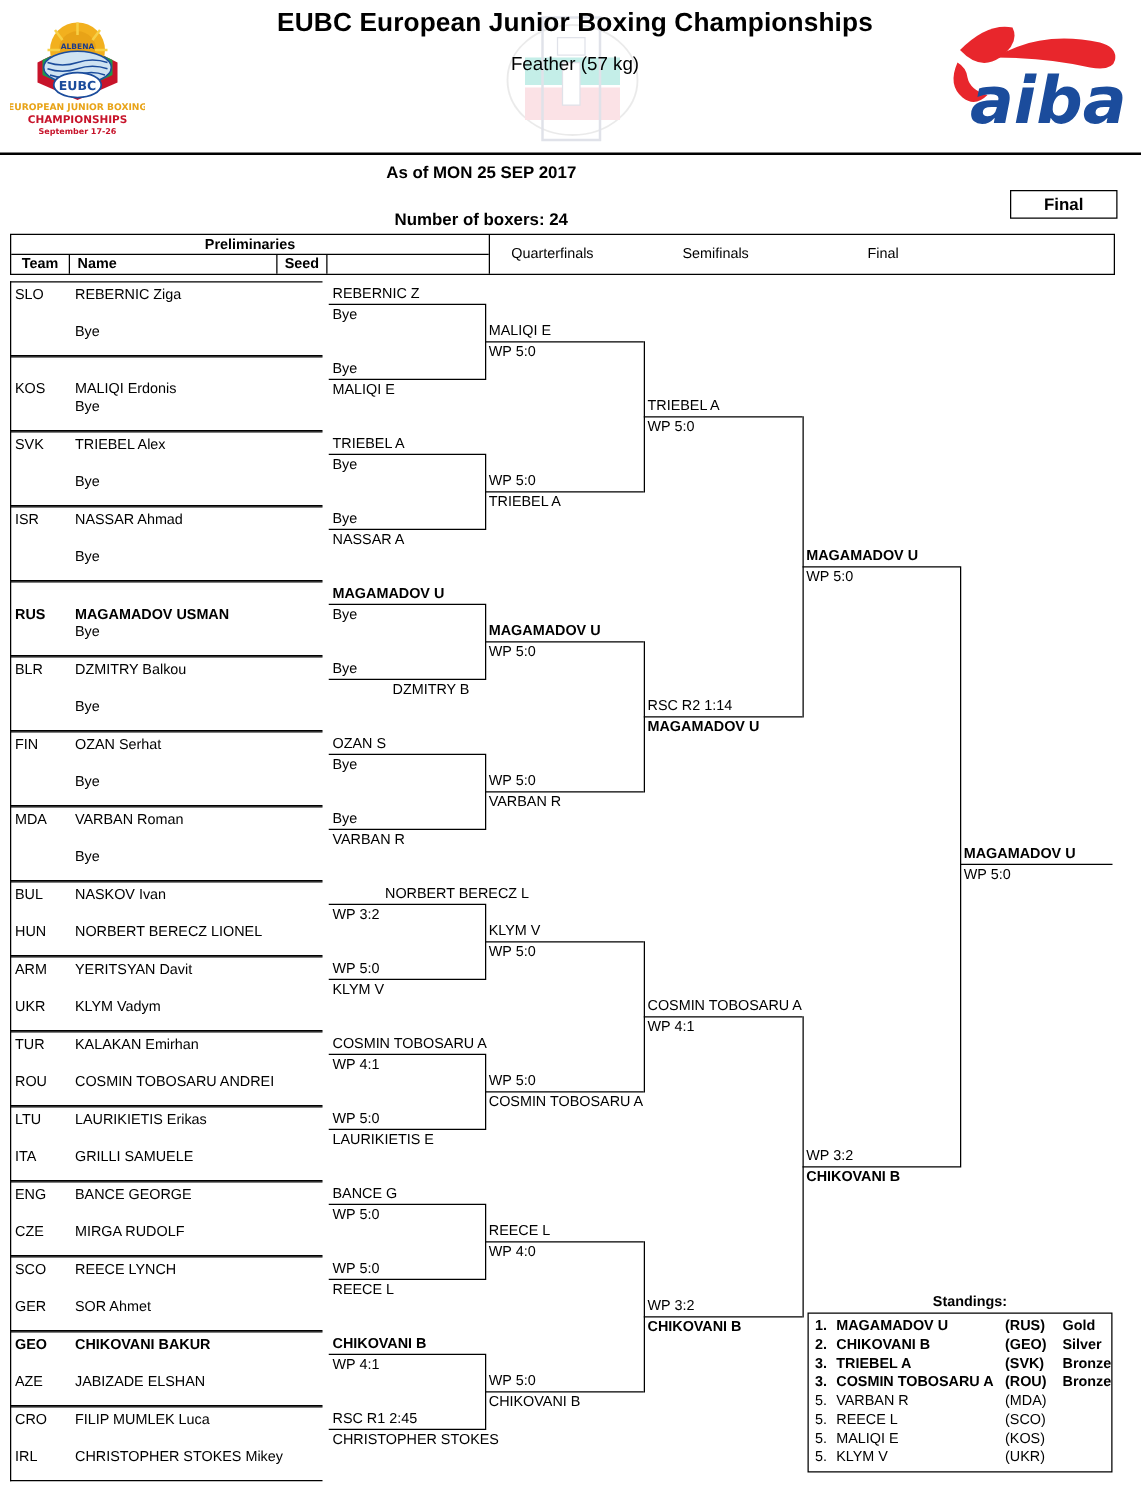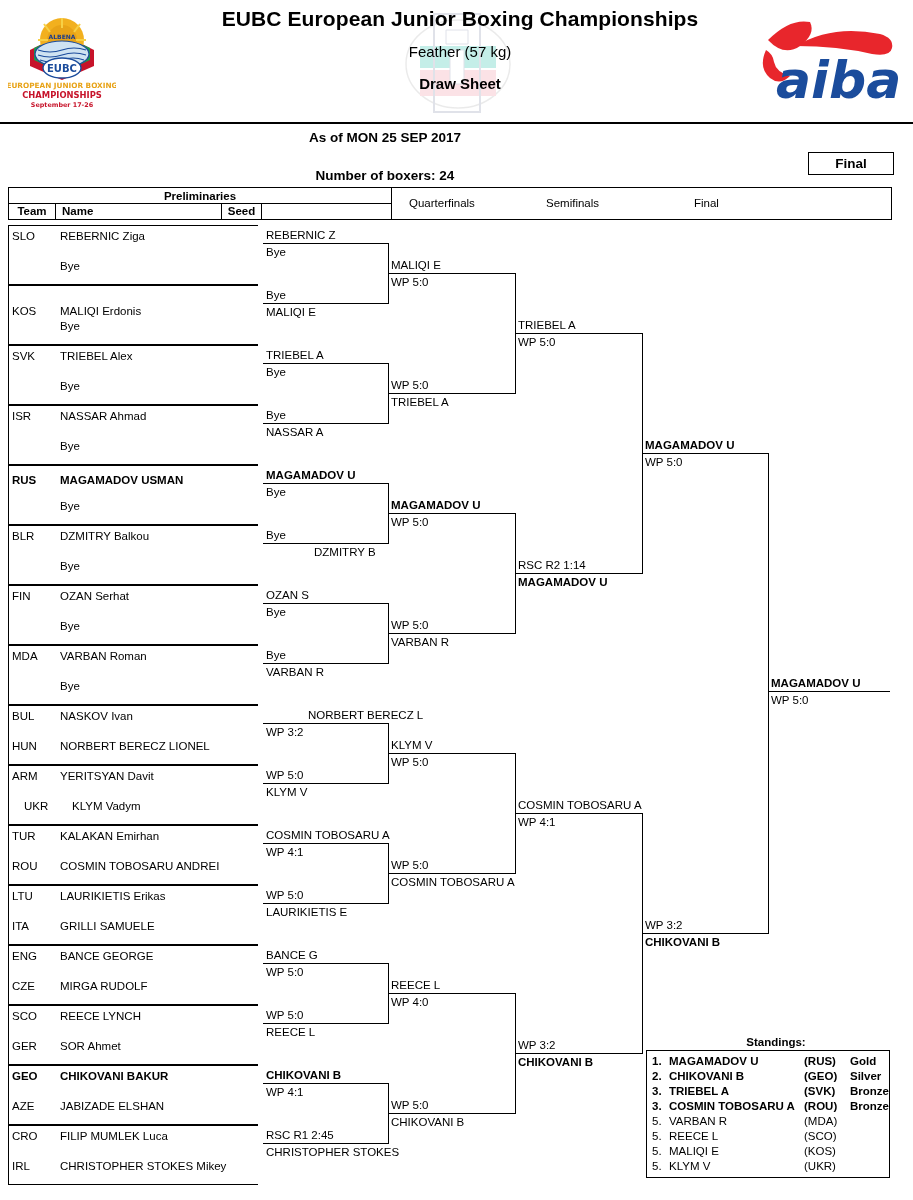--- a/index.html
+++ b/index.html
@@ -110,21 +110,20 @@
       <rect x="22" y="62" width="76" height="26" fill="#f3a0ae"></rect>
       <rect x="36" y="6" width="46" height="98" fill="none" stroke="#9aa2b8" stroke-width="2"></rect>
       <path d="M48 22 h22 v14 h-22 z" fill="#fff" stroke="#9aa2b8"></path>
       <path d="M52 42 h14 v34 h-14 z" fill="#fff" stroke="#9aa2b8"></path>
     </svg>
   </div>
 
   <div class="abs" id="title-block">
     <div class="t1">EUBC European Junior Boxing Championships</div>
     <div class="t2">Feather (57 kg)</div>
-    <div class="t3">Draw Sheet</div>
   </div>
 
   <div class="abs" id="aiba-logo">
     <svg width="152" height="104" viewBox="0 0 152 104">
       <path d="M16 34 q22 -22 42 -18 q6 12 -10 24 q-16 11 -32 -6 z" fill="#E8262C"></path>
       <path d="M44 40 q36 -22 84 -12 q14 4 12 14 q-2 9 -20 6 q-34 -8 -76 -8 z" fill="#E8262C"></path>
       <path d="M14 44 q-8 18 4 28 q10 8 20 -2 q-14 -4 -16 -14 q-1 -8 -8 -12 z" fill="#E8262C"></path>
       <text x="24" y="92" font-size="52" font-weight="bold" font-style="italic" font-family="DejaVu Sans, sans-serif" fill="#1B4C9C">aiba</text>
     </svg>
   </div>
@@ -207,21 +206,21 @@
       <div class="prelim-row" style="top: 30px; position: absolute; left: 0px; width: 250px;">
         <div class="team"></div>
         <div class="name">Bye</div>
         <div class="seed"></div>
       </div>
     </div>
     <div class="prelim-pair" style="top: 465px;">
       <div class="toprule"></div>
       <div class="botrule"></div>
       <div class="leftrule"></div>
-      <div class="prelim-row" style="top: 4px; position: absolute; left: 0px; width: 250px; text-decoration: underline;">
+      <div class="prelim-row" style="top: 16px; position: absolute; left: 0px; width: 250px; text-decoration: underline;">
         <div class="team bold">RUS</div>
         <div class="name bold">MAGAMADOV USMAN</div>
         <div class="seed"></div>
       </div>
       <div class="prelim-row" style="top: 30px; position: absolute; left: 0px; width: 250px;">
         <div class="team"></div>
         <div class="name">Bye</div>
         <div class="seed"></div>
       </div>
     </div>
@@ -287,21 +286,21 @@
     </div>
     <div class="prelim-pair" style="top: 765px;">
       <div class="toprule"></div>
       <div class="botrule"></div>
       <div class="leftrule"></div>
       <div class="prelim-row" style="top: 0px; position: absolute; left: 0px; width: 250px;">
         <div class="team">ARM</div>
         <div class="name">YERITSYAN Davit</div>
         <div class="seed"></div>
       </div>
-      <div class="prelim-row" style="top: 30px; position: absolute; left: 0px; width: 250px; margin-left: 12px;">
+      <div class="prelim-row" style="top: 30px; position: absolute; left: 0px; width: 250px;">
         <div class="team">UKR</div>
         <div class="name">KLYM Vadym</div>
         <div class="seed"></div>
       </div>
     </div>
     <div class="prelim-pair" style="top: 825px;">
       <div class="toprule"></div>
       <div class="botrule"></div>
       <div class="leftrule"></div>
       <div class="prelim-row" style="top: 0px; position: absolute; left: 0px; width: 250px;">

